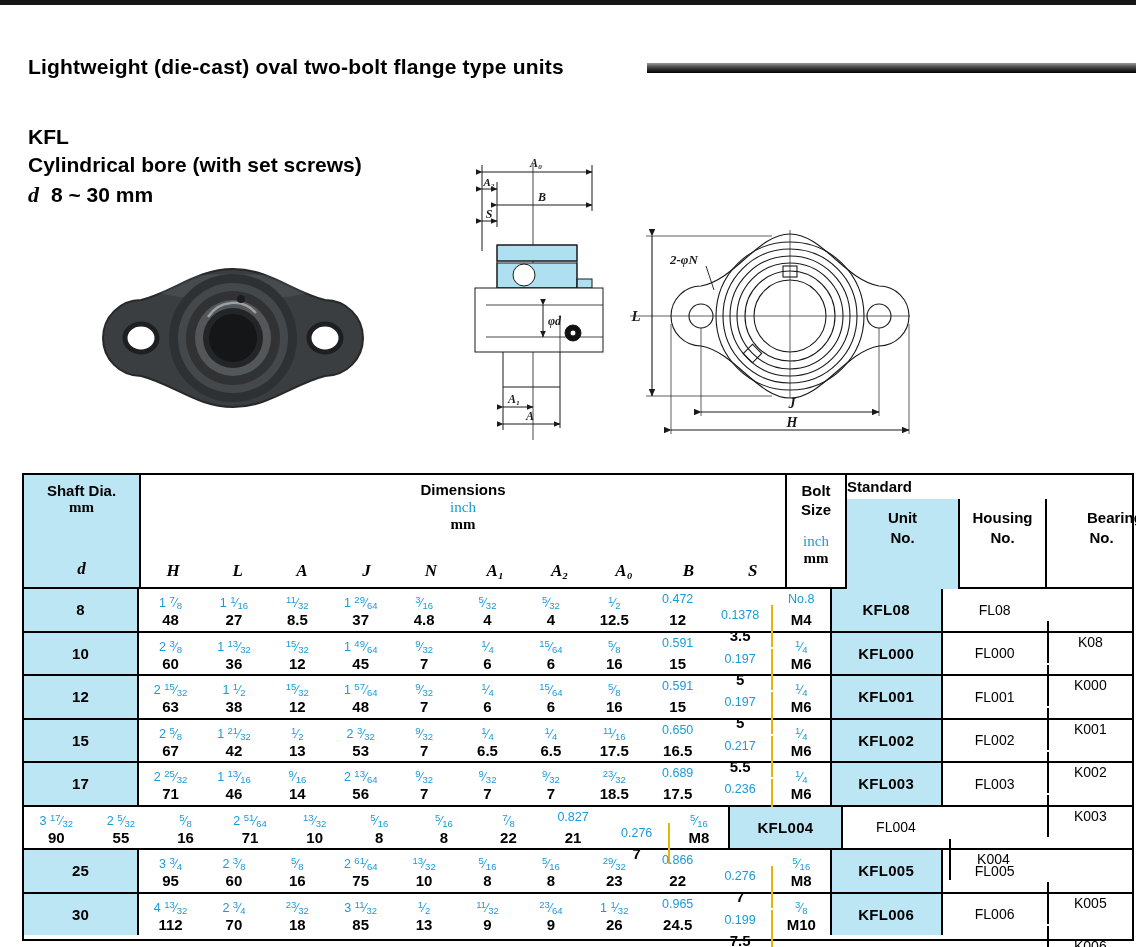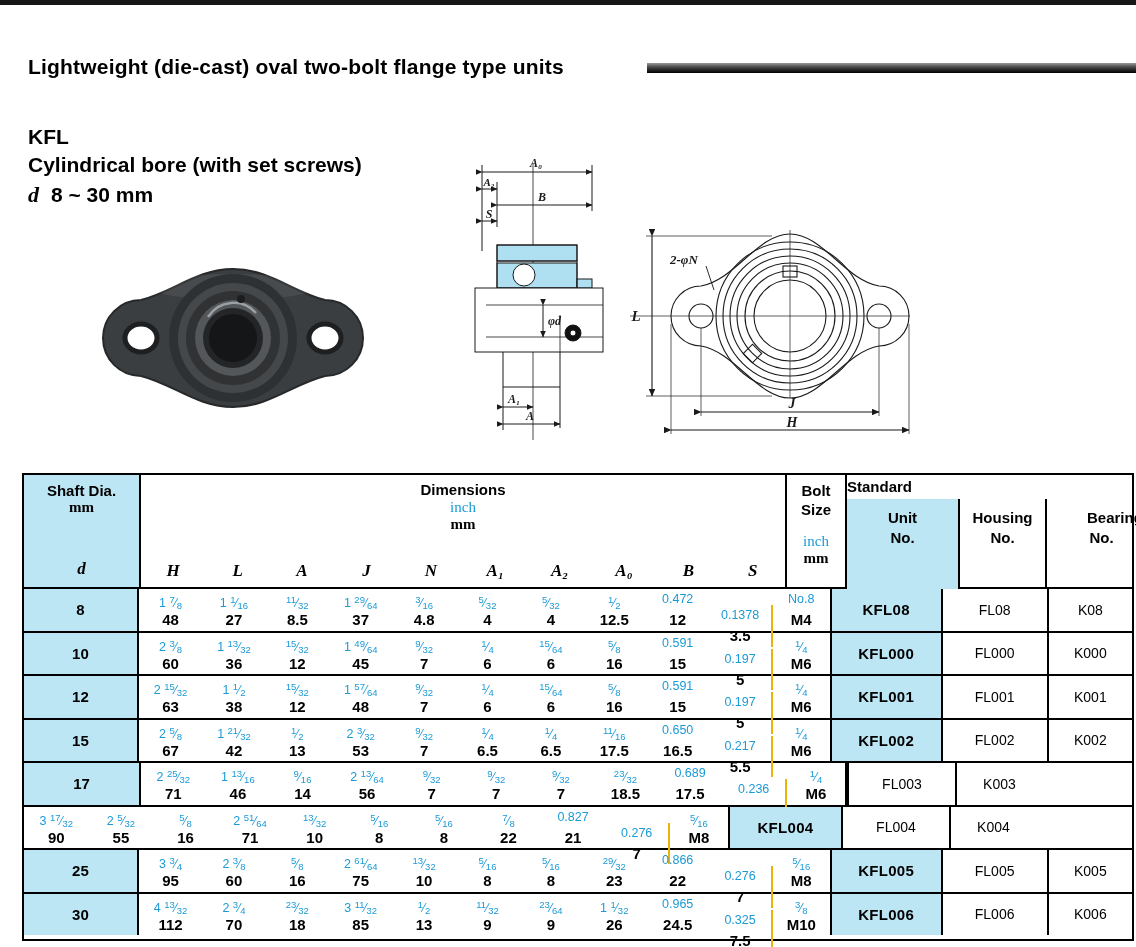--- a/index.html
+++ b/index.html
@@ -51,21 +51,21 @@
   .row:first-child{border-top:0;height:41.5px;}
   .c{box-sizing:border-box;height:100%;}
   .c-d{width:117px;background:#bde6f4;border-right:2px solid #000;display:flex;align-items:center;
        justify-content:center;font-size:15px;font-weight:bold;}
   .c-dim{width:64.6px;text-align:center;padding-top:1px;}
   .c-dim.lastdim{border-right:2px solid #eab308;margin-top:16px;}
   .c-bolt{width:60px;border-right:2px solid #000;text-align:center;padding-top:1px;}
   .c-unit{width:111px;background:#bde6f4;display:flex;align-items:center;justify-content:center;
           font-size:15px;font-weight:bold;letter-spacing:.3px;}
   .c-housing{width:108px;border-left:2px solid #000;display:flex;align-items:center;justify-content:center;font-size:14px;}
-  .c-bearing{width:87px;border-left:2px solid #000;display:flex;align-items:center;justify-content:center;font-size:14px;}
+  .c-bearing{width:87px;border-left:2px solid #000;display:flex;align-items:center;justify-content:center;font-size:14px;margin-top:32px;}
   .v-inch{color:#1b9ad6;font-size:12.5px;line-height:19px;height:19px;white-space:nowrap;}
   .v-mm{font-weight:bold;font-size:15px;line-height:21px;white-space:nowrap;}
   .nu{font-size:9.5px;vertical-align:4px;}
   .de{font-size:9.5px;vertical-align:-1.5px;}
   .sl{font-size:12px;}
 </style>
 </head>
 <body>
 
 <div class="topbar"></div>
@@ -478,20 +478,21 @@
         <div class="v-mm">17.5</div>
       </div>
       <div class="c c-dim lastdim">
         <div class="v-inch">0.236</div>
         <div class="v-mm">6</div>
       </div>
       <div class="c c-bolt">
         <div class="v-inch"><span class="nu">1</span><span class="sl">⁄</span><span class="de">4</span></div>
         <div class="v-mm">M6</div>
       </div>
+      <div class="c c-unit">KFL003</div>
       <div class="c c-housing">FL003</div>
       <div class="c c-bearing">K003</div>
     </div>
       <div class="row">
       <div class="c c-dim">
         <div class="v-inch">3 <span class="nu">17</span><span class="sl">⁄</span><span class="de">32</span></div>
         <div class="v-mm">90</div>
       </div>
       <div class="c c-dim">
         <div class="v-inch">2 <span class="nu">5</span><span class="sl">⁄</span><span class="de">32</span></div>
@@ -619,21 +620,21 @@
       </div>
       <div class="c c-dim">
         <div class="v-inch">1 <span class="nu">1</span><span class="sl">⁄</span><span class="de">32</span></div>
         <div class="v-mm">26</div>
       </div>
       <div class="c c-dim">
         <div class="v-inch">0.965</div>
         <div class="v-mm">24.5</div>
       </div>
       <div class="c c-dim lastdim">
-        <div class="v-inch">0.325</div>
+        <div class="v-inch">0.199</div>
         <div class="v-mm">7.5</div>
       </div>
       <div class="c c-bolt">
         <div class="v-inch"><span class="nu">3</span><span class="sl">⁄</span><span class="de">8</span></div>
         <div class="v-mm">M10</div>
       </div>
       <div class="c c-unit">KFL006</div>
       <div class="c c-housing">FL006</div>
       <div class="c c-bearing">K006</div>
     </div>

